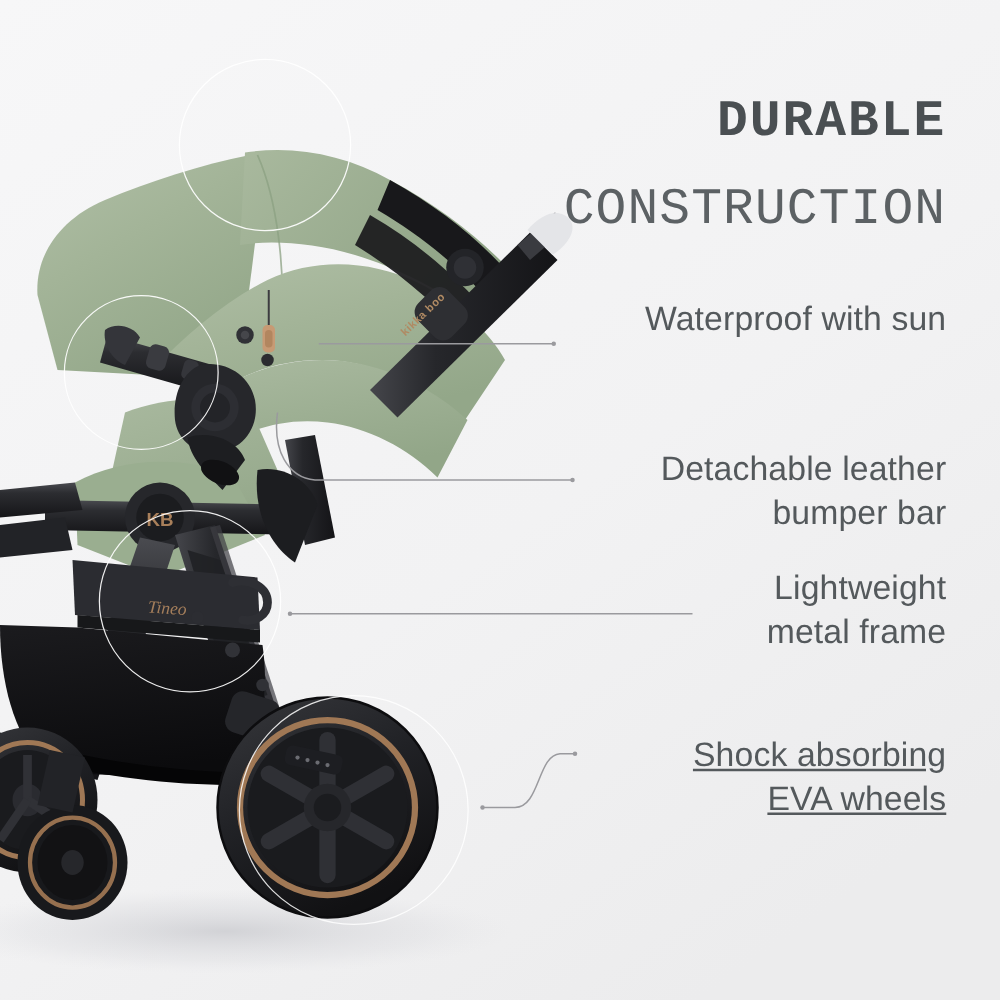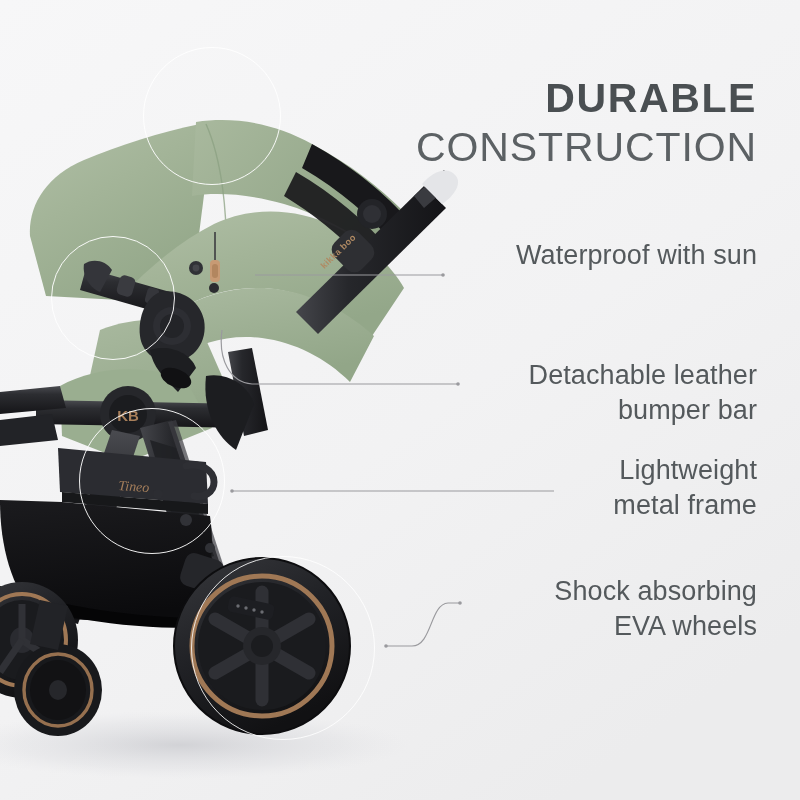--- a/index.html
+++ b/index.html
@@ -57,51 +57,52 @@
     width: 430px;
     text-align: right;
   }
   .title-block {
     position: absolute;
     right: 0;
     top: 78px;
     width: 430px;
     text-align: right;
     line-height: 1.0;
+    font-family: Liberation Mono, monospace;
   }
   .title-main {
     display: block;
     font-size: 41px;
     font-weight: bold;
     letter-spacing: 1.6px;
     color: #4a4f52;
   }
   .title-sub {
     display: block;
-    margin-top: 8px;
+    margin-top: 29px;
     font-size: 41px;
     font-weight: normal;
     letter-spacing: 0.9px;
     color: #5c6164;
   }
 
   .feature {
     position: absolute;
     right: 0;
     width: 340px;
     font-size: 27px;
     line-height: 1.30;
     font-weight: normal;
     color: #54595c;
     letter-spacing: 0.1px;
   }
   #feature-0 { top: 238px; }
   #feature-1 { top: 346px; margin-top: 12px; }
   #feature-2 { top: 453px; }
-  #feature-3 { top: 574px; }
+  #feature-3 { top: 587px; text-decoration: underline; }
 </style>
 </head>
 <body>
 
 <div id="canvas">
 
   <svg id="product" viewBox="0 0 800 800">
     <defs>
       <linearGradient id="gBg" x1="0" y1="0" x2="0.7" y2="1">
         <stop offset="0%" stop-color="#f7f7f8"></stop>

